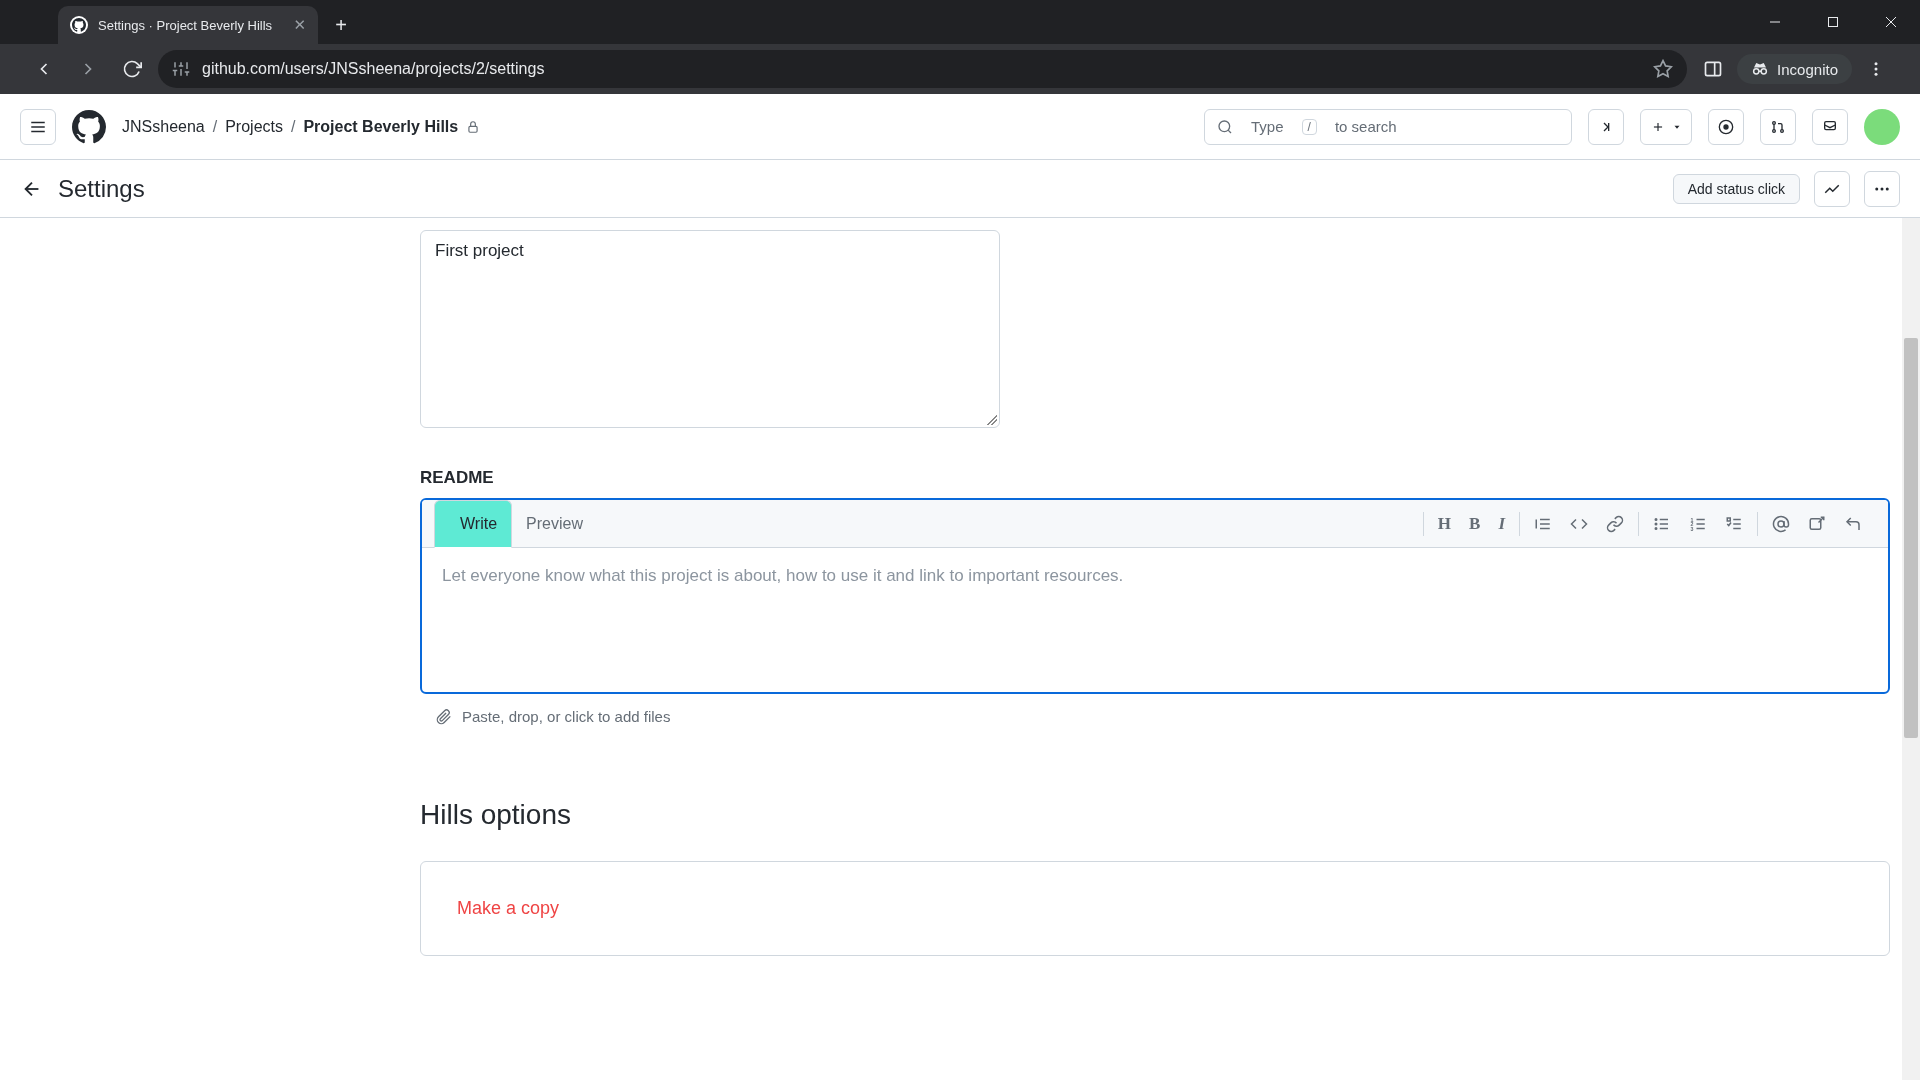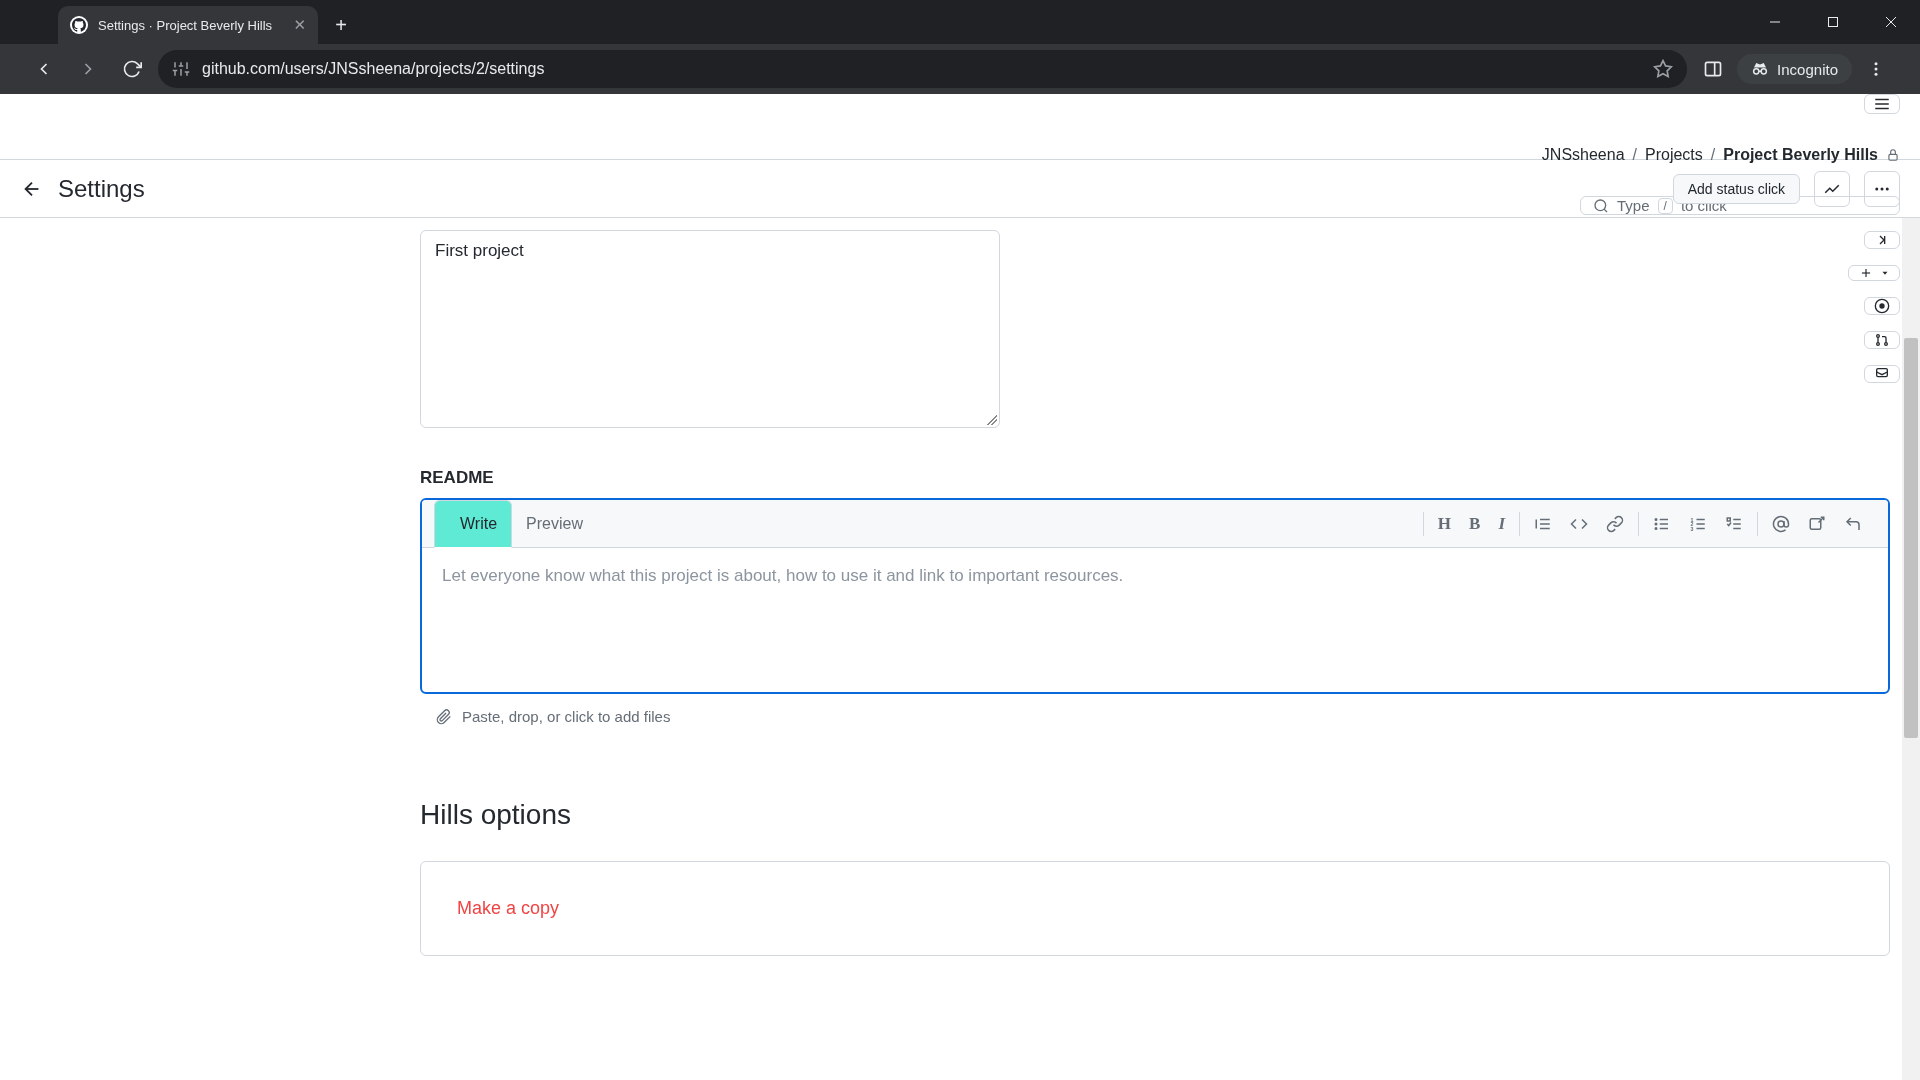--- a/index.html
+++ b/index.html
@@ -23,29 +23,29 @@
   .nav-btn { width: 36px; height: 36px; display: flex; align-items: center; justify-content: center; color: #9aa0a6; border-radius: 50%; }
   .nav-btn.active { color: #e8eaed; }
   .omnibox { flex: 1; background: #202124; border-radius: 20px; height: 38px; display: flex; align-items: center; padding: 0 14px; color: #e8eaed; font-size: 16px; gap: 12px; }
   .omnibox .site-icon { color: #9aa0a6; display: flex; align-items: center; }
   .omnibox .url { flex: 1; color: #e8eaed; }
   .right-icons { display: flex; align-items: center; gap: 6px; }
   .right-icon { width: 36px; height: 36px; display: flex; align-items: center; justify-content: center; color: #e8eaed; border-radius: 50%; }
   .incognito-badge { background: #3c4043; color: #e8eaed; border-radius: 18px; padding: 6px 14px; display: flex; align-items: center; gap: 8px; font-size: 15px; }
 
   
-  .gh-header { height: 66px; border-bottom: 1px solid #d0d7de; display: flex; align-items: flex-end; padding: 0 20px; gap: 16px; flex-direction: column; }
+  .gh-header { height: 66px; border-bottom: 1px solid #d0d7de; display: flex; align-items: center; padding: 0 20px; gap: 16px; }
   .gh-menu-btn { width: 36px; height: 36px; border: 1px solid #d0d7de; border-radius: 6px; display: flex; align-items: center; justify-content: center; color: #24292f; }
   .gh-logo { width: 34px; height: 34px; }
   .breadcrumb { display: flex; align-items: center; gap: 8px; font-size: 16px; color: #24292f; }
   .breadcrumb .sep { color: #656d76; }
   .breadcrumb .current { font-weight: 600; }
   .breadcrumb .lock { color: #656d76; }
   .gh-spacer { flex: 1; }
-  .gh-search { width: 320px; height: 36px; border: 1px solid #d0d7de; border-radius: 6px; display: flex; align-items: center; padding: 0 12px; gap: 8px; color: #656d76; font-size: 15px; }
+  .gh-search { width: 368px; height: 36px; border: 1px solid #d0d7de; border-radius: 6px; display: flex; align-items: center; padding: 0 12px; gap: 18px; color: #656d76; font-size: 15px; }
   .gh-search .kbd { border: 1px solid #d0d7de; border-radius: 4px; padding: 0 5px; font-size: 12px; color: #656d76; }
   .gh-icon-btn { width: 36px; height: 36px; border: 1px solid #d0d7de; border-radius: 6px; display: flex; align-items: center; justify-content: center; color: #24292f; }
   .gh-icon-btn.split { width: 52px; justify-content: space-around; padding: 0 6px; }
   .avatar { width: 36px; height: 36px; border-radius: 50%; background: #7bdc7b; }
 
   
   .settings-bar { height: 58px; border-bottom: 1px solid #d0d7de; display: flex; align-items: center; padding: 0 20px; gap: 14px; }
   .back-btn { width: 24px; height: 24px; display: flex; align-items: center; justify-content: center; color: #24292f; }
   .settings-title { font-size: 24px; font-weight: 400; color: #24292f; }
   .settings-spacer { flex: 1; }
@@ -212,21 +212,21 @@
       </span>
   </div>
   <div class="gh-spacer"></div>
   <div class="gh-search">
     <svg width="16" height="16" viewBox="0 0 24 24" fill="none" stroke="currentColor" stroke-width="2">
         <circle cx="11" cy="11" r="8"></circle>
         <line x1="21" y1="21" x2="16.65" y2="16.65"></line>
       </svg>
     <span>Type</span>
     <span class="kbd">/</span>
-    <span>to click</span>
+    <span>to search</span>
   </div>
   <div class="gh-icon-btn">
       <svg width="16" height="16" viewBox="0 0 24 24" fill="none" stroke="currentColor" stroke-width="2">
         <polyline points="9 18 15 12 9 6"></polyline>
         <line x1="16" y1="6" x2="16" y2="18"></line>
       </svg>
     </div>
   <div class="gh-icon-btn split">
     <svg width="14" height="14" viewBox="0 0 24 24" fill="none" stroke="currentColor" stroke-width="2">
         <line x1="12" y1="5" x2="12" y2="19"></line>

